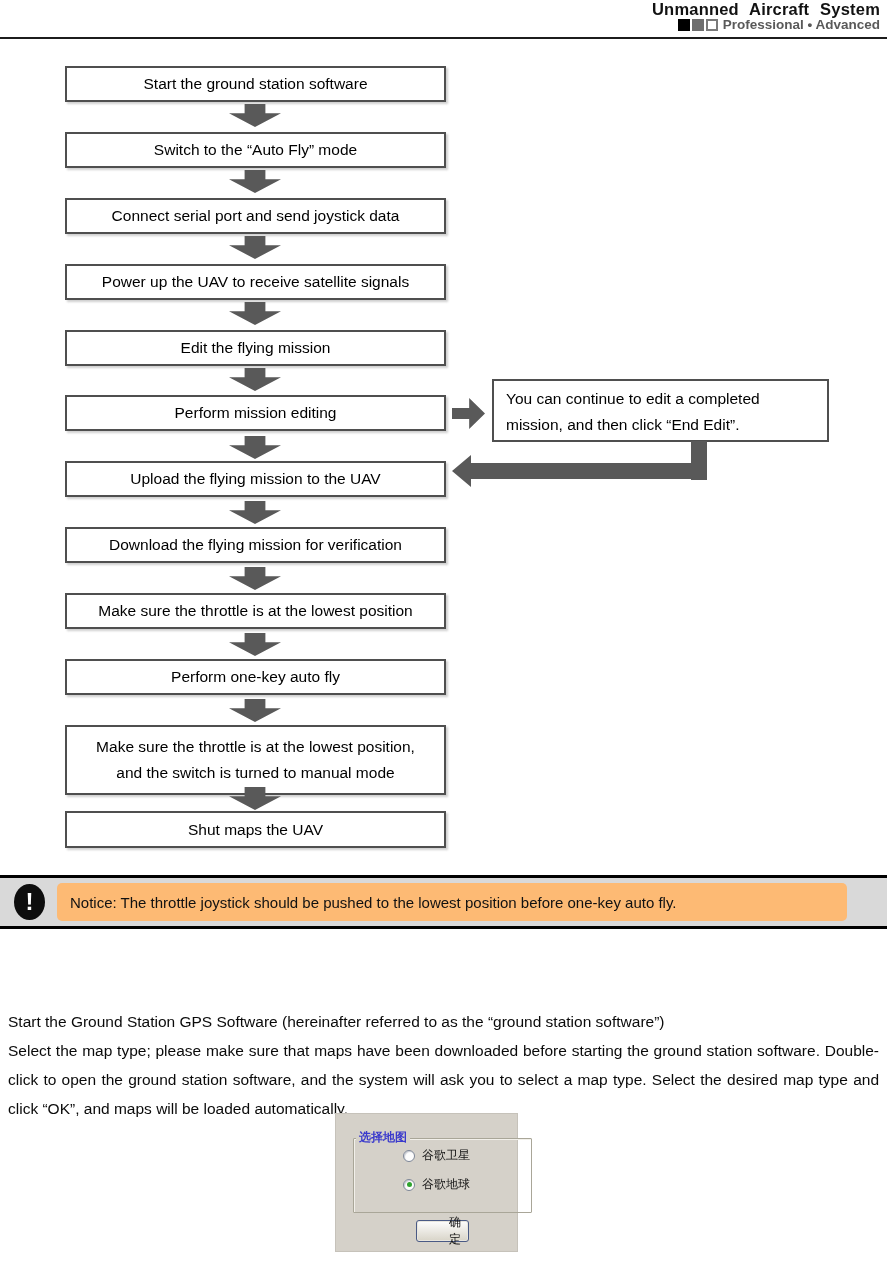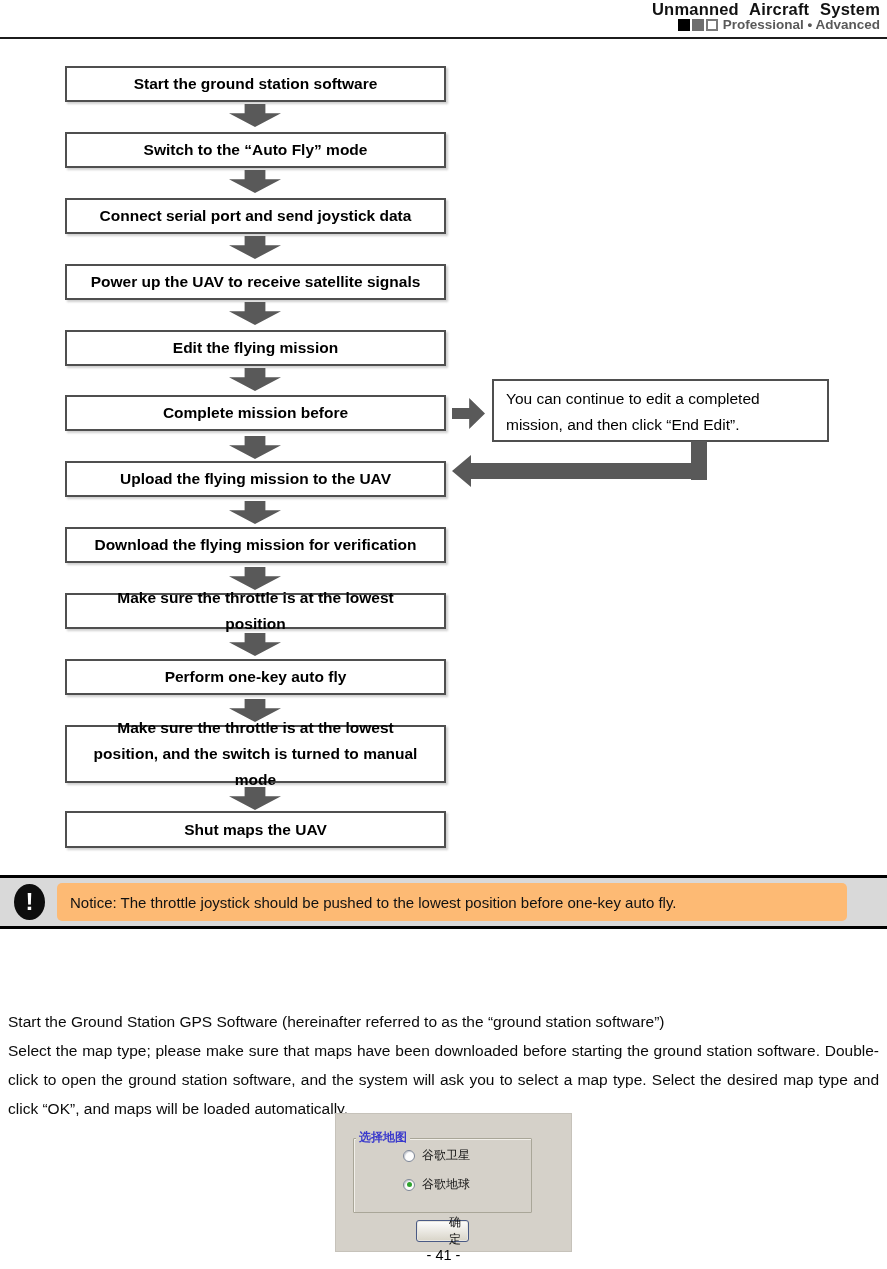--- a/index.html
+++ b/index.html
@@ -38,23 +38,22 @@
   }
 
   
   .fc-box {
     position: absolute; left: 65px; width: 381px; height: 36px;
     border: 2px solid #4f4f4f; background: #fff;
     display: flex; align-items: center; justify-content: center;
     text-align: center; font-size: 15.5px; line-height: 26px;
     padding: 0 20px;
     box-shadow: 2px 2px 2px rgba(120,120,120,0.35);
-    font-weight: bold;
-  }
-  .fc-box.tall { height: 58px; }
+  }
+  .fc-box.tall { height: 70px; }
   .fc-arrow {
     position: absolute; left: 229px; width: 52px; height: 23px;
     background: #595959;
     clip-path: polygon(30% 0, 70% 0, 70% 40%, 100% 40%, 50% 100%, 0 40%, 30% 40%);
   }
   .note-box {
     position: absolute; left: 492px; top: 379px; width: 337px; height: 63px;
     border: 2px solid #4f4f4f; background: #fff;
     font-size: 15.5px; line-height: 26px; padding: 5px 12px;
   }
@@ -99,21 +98,21 @@
 
   
   .body-text {
     position: absolute; left: 8px; top: 1007px; width: 871px;
     font-size: 15.5px; line-height: 29px; color: #0a0a0a;
   }
   .body-text .para-justified { text-align: justify; }
 
   
   .dialog {
-    position: absolute; left: 335px; top: 1113px; width: 237px; height: 139px;
+    position: absolute; left: 335px; top: 1113px; width: 183px; height: 139px;
     background: #d5d1c9; border: 1px solid #c6c2ba;
   }
   .dlg-group {
     position: absolute; left: 17px; top: 24px; width: 179px; height: 75px;
     border: 1px solid #a9a698; border-radius: 1px;
     box-shadow: 1px 1px 0 #f2f0ea inset;
   }
   .dlg-group-label {
     position: absolute; left: 20px; top: 16px; padding: 0 3px;
     background: #d5d1c9; color: #3a3acc; font-size: 12px; font-weight: bold;
@@ -168,21 +167,21 @@
     <div class="fc-box" style="top:66px">Start the ground station software</div>
     <div class="fc-arrow" style="top:104px"></div>
     <div class="fc-box" style="top:132px">Switch to the “Auto Fly” mode</div>
     <div class="fc-arrow" style="top:170px"></div>
     <div class="fc-box" style="top:198px">Connect serial port and send joystick data</div>
     <div class="fc-arrow" style="top:236px"></div>
     <div class="fc-box" style="top:264px">Power up the UAV to receive satellite signals</div>
     <div class="fc-arrow" style="top:302px"></div>
     <div class="fc-box" style="top:330px">Edit the flying mission</div>
     <div class="fc-arrow" style="top:368px"></div>
-    <div class="fc-box" style="top:395px">Complete mission before</div>
+    <div class="fc-box" style="top:395px">Perform mission editing</div>
     <div class="fc-arrow" style="top:436px"></div>
     <div class="fc-box" style="top:461px">Upload the flying mission to the UAV</div>
     <div class="fc-arrow" style="top:501px"></div>
     <div class="fc-box" style="top:527px">Download the flying mission for verification</div>
     <div class="fc-arrow" style="top:567px"></div>
     <div class="fc-box" style="top:593px">Make sure the throttle is at the lowest position</div>
     <div class="fc-arrow" style="top:633px"></div>
     <div class="fc-box" style="top:659px">Perform one-key auto fly</div>
     <div class="fc-arrow" style="top:699px"></div>
     <div class="fc-box tall" style="top:725px">Make sure the throttle is at the lowest position, and the switch is turned to manual mode</div>
@@ -216,15 +215,14 @@
     </div>
     <div class="dlg-radio-row row2">
       <span class="radio-circle">
           <span class="radio-dot"></span>
         </span>
       <span>谷歌地球</span>
     </div>
     <div class="dlg-ok">确定</div>
   </div>
 
-  <div class="footer">- 41 -</div>
 
 </div>
 
 </body></html>

